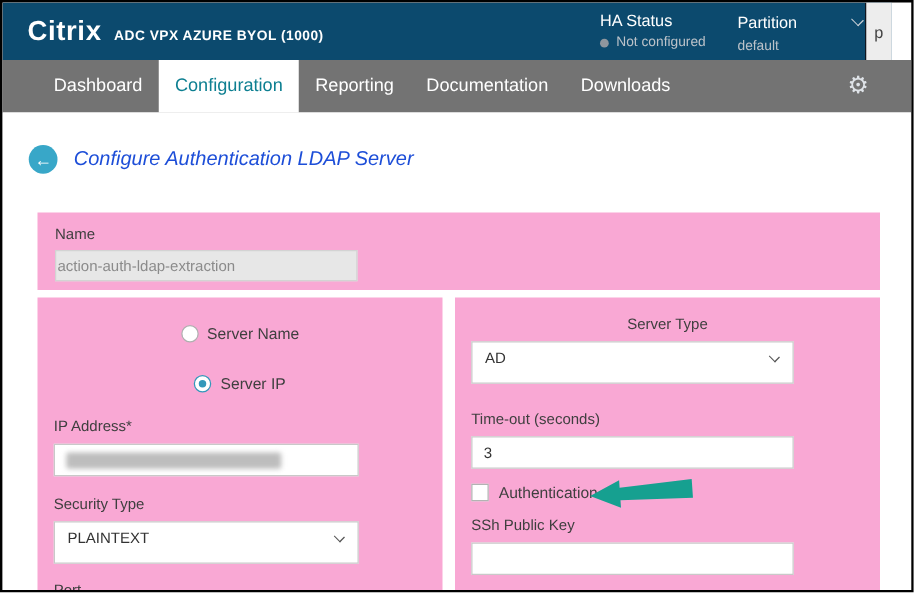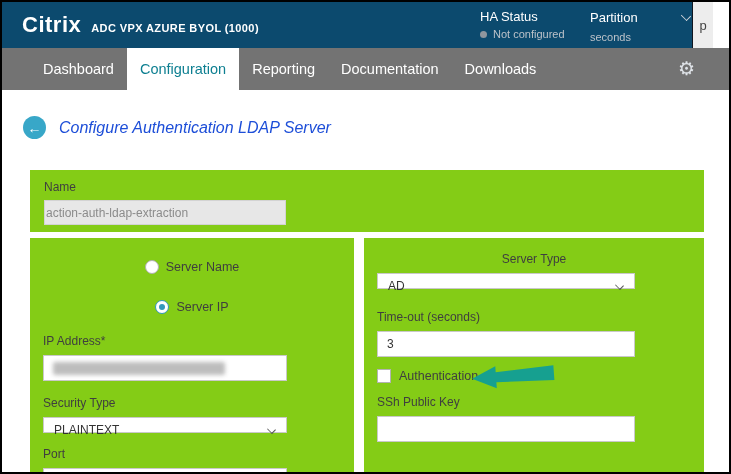--- a/index.html
+++ b/index.html
@@ -40,42 +40,42 @@
           color:#dfe3e8; cursor:pointer; }
 
   
   .content { position:absolute; top:88px; left:0; right:0; bottom:0; background:#fff; }
   .title-row { position:absolute; left:21px; top:114px; display:flex; align-items:center; gap:13px; }
   .back-btn { width:23px; height:23px; border-radius:50%; background:#38a7c8; color:#fff;
               font-size:14px; font-weight:bold; display:flex; align-items:center;
               justify-content:center; cursor:pointer; }
   .page-title { font-size:16px; color:#1d4ed8;font-style:italic; }
 
-  .panel { position:absolute; background:#84cc16; }
+  .panel { position:absolute; background:#f9a8d4; }
   .name-panel { left:28px; top:168px; width:674px; height:62px; padding:10px 14px; }
   .left-panel { left:28px; top:236px; width:324px; height:240px; padding:22px 13px; }
   .right-panel { left:362px; top:236px; width:340px; height:240px; padding:14px 13px; }
 
   .field-label { display:block; font-size:12px; color:#3f3f3f; }
   .mt0 { margin-top:0;text-align:center; }  .mt12 { margin-top:12px; } .mt14 { margin-top:14px; }
   .mt15 { margin-top:15px; } .mt20 { margin-top:20px; } .mt21 { margin-top:21px; }
 
   .tinput { display:block; height:26px; border:1px solid #c9c9c9; background:#fff;
             font-family:"Liberation Sans",sans-serif; font-size:12px; color:#333;
             padding:0 9px; margin-top:7px; outline:none; }
   .w244 { width:244px; } .w258 { width:258px; } .w242 { width:242px; }
   .disabled-input { background:#e7e7e7; border-color:#d3d3d3; color:#8b8b8b;
                     padding-left:1px; margin-top:6px; height:25px; }
 
   .input-box { position:relative; height:26px; border:1px solid #c9c9c9; background:#fff;
                margin-top:7px; cursor:text; }
   .redact { position:absolute; left:9px; top:6px; width:172px; height:13px;
             background:#bdbdbd; border-radius:2px; filter:blur(2px); }
 
-  .select { position:relative; height:16px; line-height:24px; border:1px solid #c9c9c9;
+  .select { position:relative; height:34px; line-height:24px; border:1px solid #c9c9c9;
             background:#fff; font-size:12px; color:#333; padding-left:10px; margin-top:7px;
             cursor:pointer; }
   .select .chev { position:absolute; right:11px; top:8px; width:7px; height:7px;
                   border-right:1.5px solid #555; border-bottom:1.5px solid #555;
                   transform:rotate(45deg) scale(1,.8); }
 
   .radio-row { display:flex; align-items:center; gap:26px;flex-direction:column; }
   .radio-wrap { display:flex; align-items:center; gap:7px; cursor:pointer; }
   .radio { width:14px; height:14px; border-radius:50%; border:1.5px solid #b0b0b0;
            background:#fff; position:relative; flex:0 0 auto; }
@@ -105,21 +105,21 @@
       <div class="ha-sub">
         <span class="ha-dot"></span>
         <span class="ha-value">Not configured</span>
       </div>
     </div>
     <div class="part-block">
       <div class="part-row">
         <span class="part-label">Partition</span>
         <span class="chev-down"></span>
       </div>
-      <div class="part-value">seconds</div>
+      <div class="part-value">default</div>
     </div>
     <div class="user-corner">p</div>
   </div>
 
   <div class="navbar">
     <div class="tabs">
       <div class="tab">Dashboard</div>
       <div class="tab active">Configuration</div>
       <div class="tab">Reporting</div>
       <div class="tab">Documentation</div>

